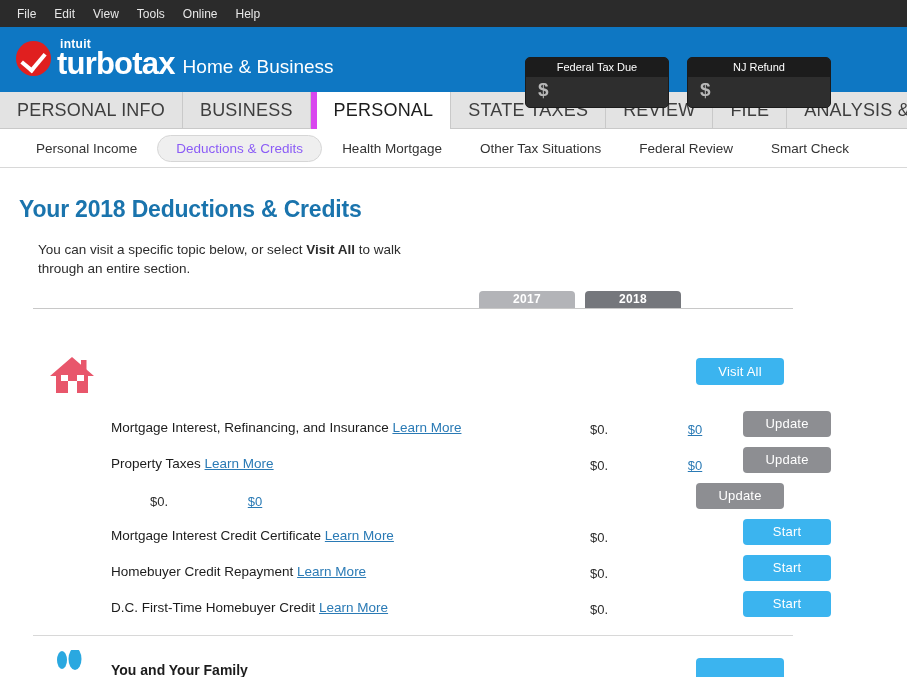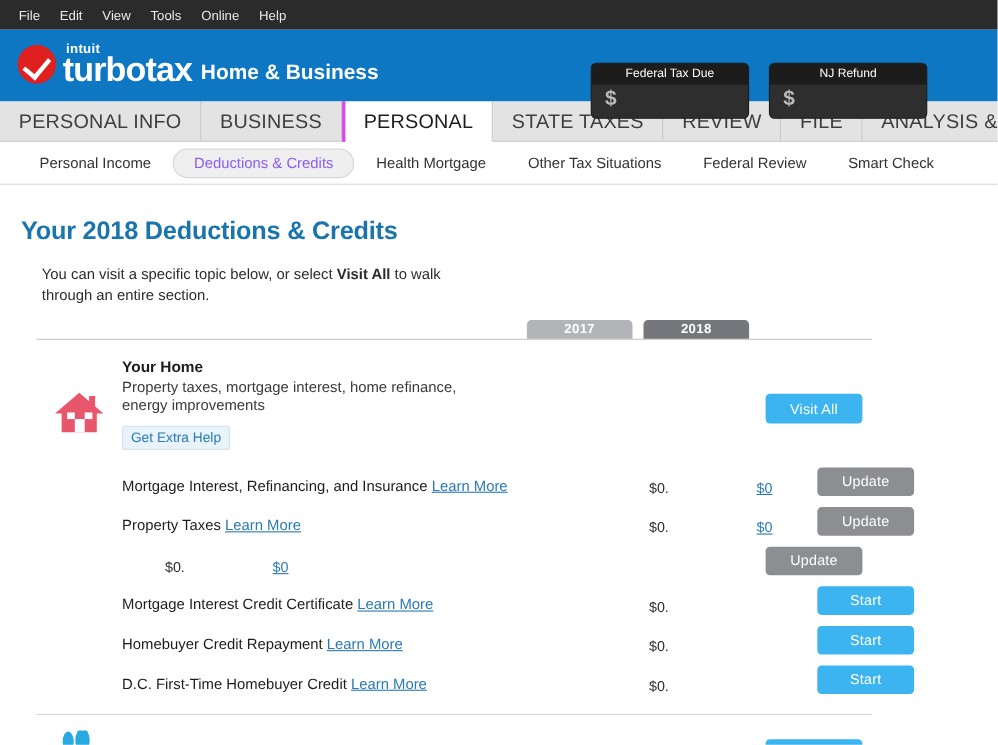--- a/index.html
+++ b/index.html
@@ -72,31 +72,31 @@
   .turbotax {
     color: #ffffff;
     font-size: 31px;
     font-weight: bold;
     letter-spacing: -0.8px;
     line-height: 30px;
   }
   .edition {
     color: #ffffff;
     font-size: 19px;
-    font-weight: bold;
+    font-weight: normal;
     letter-spacing: 0px;
     margin-left: 8px;
     padding-bottom: 3px;
     align-self: flex-end;
   }
   .logo-line { display: flex; align-items: flex-end; }
 
   .refund-boxes {
     position: absolute;
-    right: 64px; top: 30px;
+    right: 76px; top: 30px;
     display: flex;
     gap: 18px;
   }
   .refund-box {
     width: 144px;
     background: #2e2e2e;
     border-radius: 5px;
     overflow: hidden;
     border: 1px solid #1b1b1b;
   }
@@ -130,21 +130,21 @@
     font-size: 18px;
     color: #3e3e3e;
     border-right: 1px solid #c9c9c9;
     letter-spacing: 0.2px;
     white-space: nowrap;
   }
   .maintab.active {
     background: #ffffff;
     color: #1c1c1c;
     margin-bottom: -1px;
-    border-left: 3px solid #d946ef;
+    border-left: 6px solid #d946ef;
   }
   .maintabs .filler { flex: 1; }
 
   
   .subtabs {
     height: 39px;
     background: #ffffff;
     display: flex;
     align-items: center;
     border-bottom: 1px solid #d8d8d8;
@@ -388,25 +388,20 @@
     <div class="sec-head">
       <div class="sec-icon">
         <svg class="house-icon" viewBox="0 0 46 40" xmlns="http://www.w3.org/2000/svg" aria-hidden="true">
           <rect x="32" y="5" width="5.5" height="10" fill="#e8566b"></rect>
           <path d="M23 2 L45 21 L39 21 L39 38 L7 38 L7 21 L1 21 Z" fill="#e8566b"></path>
           <rect x="19" y="26" width="9" height="12" fill="#ffffff"></rect>
           <rect x="12" y="20" width="7" height="6" fill="#ffffff"></rect>
           <rect x="28" y="20" width="7" height="6" fill="#ffffff"></rect>
         </svg>
       </div>
-      <div class="sec-body">
-        <div class="sec-title">Your Home</div>
-        <div class="sec-desc">Property taxes, mortgage interest, home refinance, energy improvements</div>
-        <div class="extra-help">Get Extra Help</div>
-      </div>
     </div>
 
     <div class="rows">
 
       <div class="row">
         <div class="row-label"><span>Mortgage Interest, Refinancing, and Insurance </span><span class="lm">Learn More</span></div>
         <div class="col-2017">$0.</div>
         <div class="col-2018"><a href="#">$0</a></div>
         <div class="col-btn">
             <div class="btn gray">Update</div>

